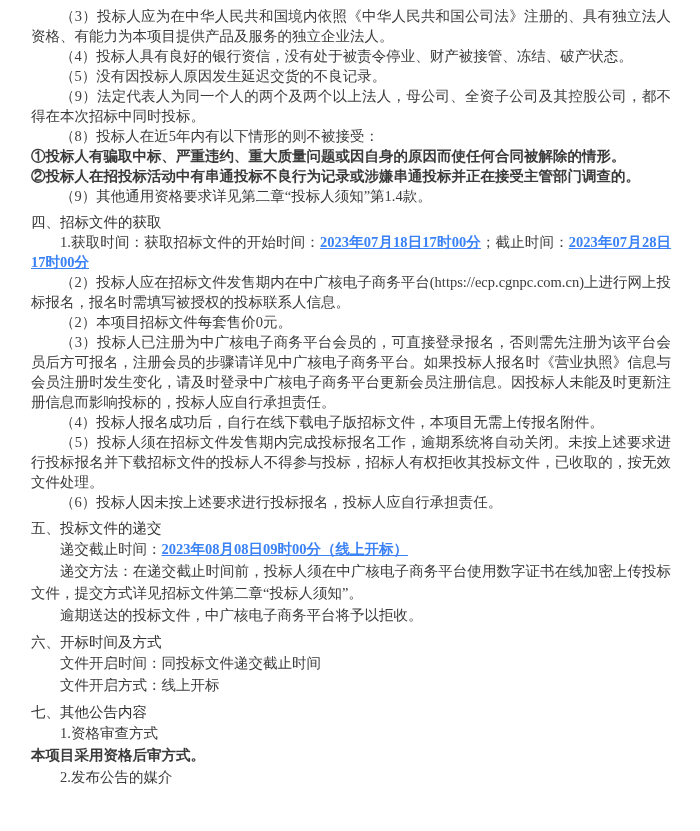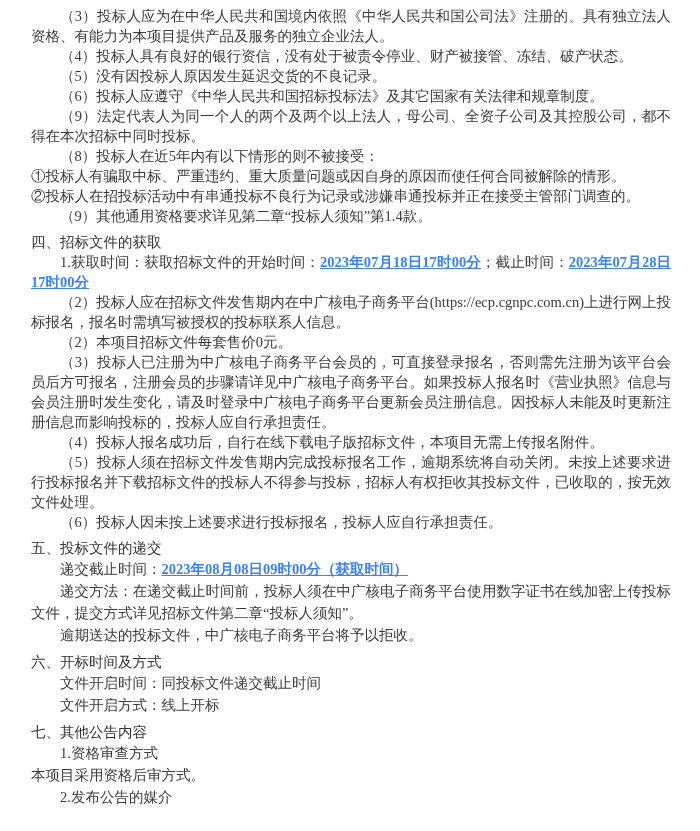--- a/index.html
+++ b/index.html
@@ -20,20 +20,21 @@
     line-height: 20px;
     text-align: justify;
   }
   .doc p {
     margin: 0;
     text-indent: 2em;
     word-break: break-all;
   }
   .doc p.flush {
     text-indent: 0;
+    font-weight: bold;
   }
   .doc h2 {
     font-size: 14.5px;
     line-height: 20px;
     font-weight: normal;
     color: #333333;
     margin: 6px 0 0 0;
   }
   .doc b {
     color: #3b82f6;
@@ -46,42 +47,41 @@
 </style>
 </head>
 <body>
 
 <div class="doc">
 
   <section>
     <p>（3）投标人应为在中华人民共和国境内依照《中华人民共和国公司法》注册的、具有独立法人资格、有能力为本项目提供产品及服务的独立企业法人。</p>
     <p>（4）投标人具有良好的银行资信，没有处于被责令停业、财产被接管、冻结、破产状态。</p>
     <p>（5）没有因投标人原因发生延迟交货的不良记录。</p>
-    <p>（6）投标人应遵守《中华人民共和国招标投标法》及其它国家有关法律和规章制度。</p>
     <p>（9）法定代表人为同一个人的两个及两个以上法人，母公司、全资子公司及其控股公司，都不得在本次招标中同时投标。</p>
     <p>（8）投标人在近5年内有以下情形的则不被接受：</p>
     <p class="flush">①投标人有骗取中标、严重违约、重大质量问题或因自身的原因而使任何合同被解除的情形。</p>
     <p class="flush">②投标人在招投标活动中有串通投标不良行为记录或涉嫌串通投标并正在接受主管部门调查的。</p>
     <p>（9）其他通用资格要求详见第二章“投标人须知”第1.4款。</p>
   </section>
 
   <section>
     <h2>四、招标文件的获取</h2>
     <p><span>1.获取时间：获取招标文件的开始时间：</span><b>2023年07月18日17时00分</b><span>；截止时间：</span><b>2023年07月28日17时00分</b></p>
     <p>（2）投标人应在招标文件发售期内在中广核电子商务平台(https://ecp.cgnpc.com.cn)上进行网上投标报名，报名时需填写被授权的投标联系人信息。</p>
     <p>（2）本项目招标文件每套售价0元。</p>
     <p>（3）投标人已注册为中广核电子商务平台会员的，可直接登录报名，否则需先注册为该平台会员后方可报名，注册会员的步骤请详见中广核电子商务平台。如果投标人报名时《营业执照》信息与会员注册时发生变化，请及时登录中广核电子商务平台更新会员注册信息。因投标人未能及时更新注册信息而影响投标的，投标人应自行承担责任。</p>
     <p>（4）投标人报名成功后，自行在线下载电子版招标文件，本项目无需上传报名附件。</p>
     <p>（5）投标人须在招标文件发售期内完成投标报名工作，逾期系统将自动关闭。未按上述要求进行投标报名并下载招标文件的投标人不得参与投标，招标人有权拒收其投标文件，已收取的，按无效文件处理。</p>
     <p>（6）投标人因未按上述要求进行投标报名，投标人应自行承担责任。</p>
   </section>
 
   <section class="loose">
     <h2>五、投标文件的递交</h2>
-    <p><span>递交截止时间：</span><b>2023年08月08日09时00分（获取时间）</b></p>
+    <p><span>递交截止时间：</span><b>2023年08月08日09时00分（线上开标）</b></p>
     <p>递交方法：在递交截止时间前，投标人须在中广核电子商务平台使用数字证书在线加密上传投标文件，提交方式详见招标文件第二章“投标人须知”。</p>
     <p>逾期送达的投标文件，中广核电子商务平台将予以拒收。</p>
   </section>
 
   <section class="loose">
     <h2>六、开标时间及方式</h2>
     <p>文件开启时间：同投标文件递交截止时间</p>
     <p>文件开启方式：线上开标</p>
   </section>
 

